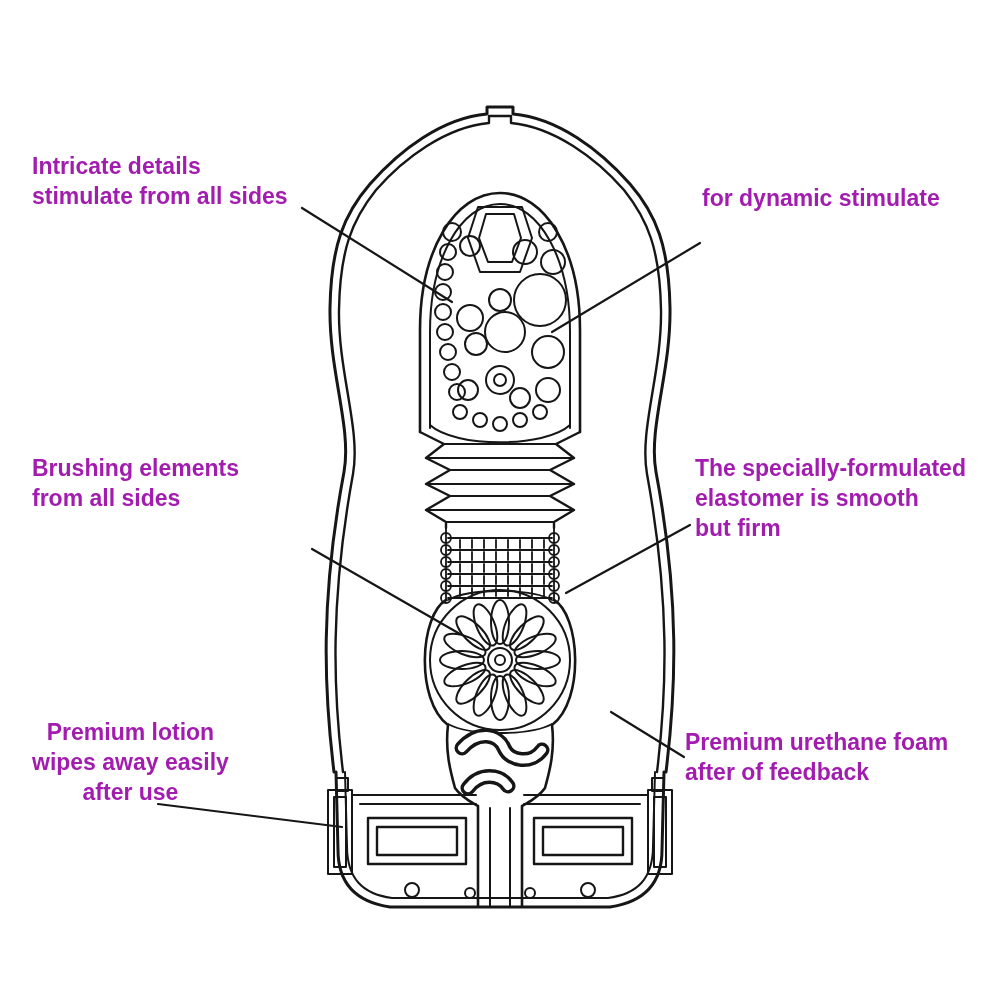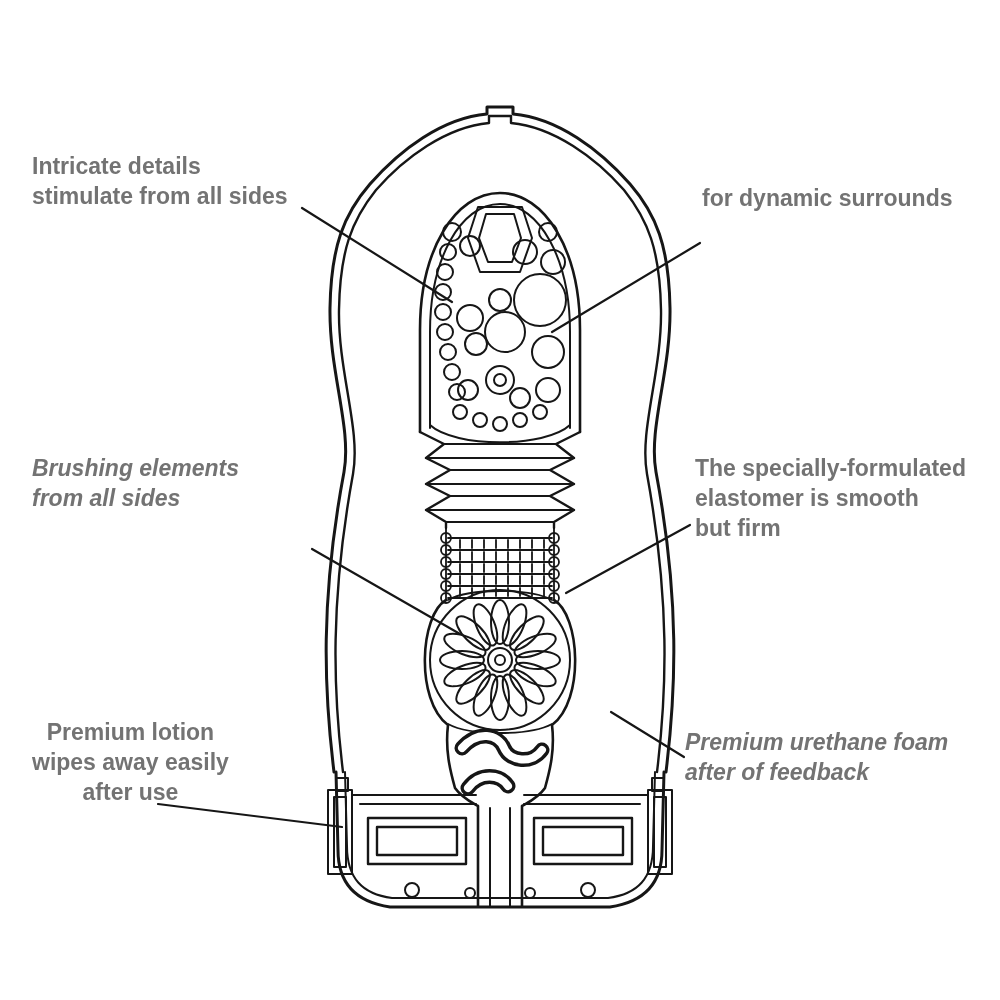--- a/index.html
+++ b/index.html
@@ -3,21 +3,21 @@
 <meta charset="utf-8">
 <style>
   html,body{margin:0;padding:0;}
   body{
     width:1000px;height:1000px;position:relative;background:#ffffff;
     font-family:"Liberation Sans", sans-serif;overflow:hidden;
   }
   svg.diagram{position:absolute;left:0;top:0;}
   .label{
     position:absolute;font-weight:700;font-size:23px;line-height:1.3;
-    color:#737373;white-space:nowrap;
+    color:#a21caf;white-space:nowrap;
   }
   .label span{display:block;}
 </style>
 </head>
 <body>
 
 <svg class="diagram" width="1000" height="1000" viewBox="0 0 1000 1000">
   <g stroke="#161616" fill="none" stroke-linecap="round" stroke-linejoin="round">
 
     <g stroke-width="3">
@@ -171,36 +171,36 @@
     </g>
   </g>
 </svg>
 
 <div class="label" style="left:32px;top:152px;">
   <span>Intricate details</span>
   <span>stimulate from all sides</span>
 </div>
 
 <div class="label" style="left:702px;top:184px;">
-  <span>for dynamic surrounds</span>
-</div>
-
-<div class="label" style="left:32px;top:454px;font-style:italic;">
+  <span>for dynamic stimulate</span>
+</div>
+
+<div class="label" style="left:32px;top:454px;">
   <span>Brushing elements</span>
   <span>from all sides</span>
 </div>
 
 <div class="label" style="left:695px;top:454px;">
   <span>The specially-formulated</span>
   <span>elastomer is smooth</span>
   <span>but firm</span>
 </div>
 
 <div class="label" style="left:32px;top:718px;text-align:center;">
   <span>Premium lotion</span>
   <span>wipes away easily</span>
   <span>after use</span>
 </div>
 
-<div class="label" style="left:685px;top:728px;font-style:italic;">
+<div class="label" style="left:685px;top:728px;">
   <span>Premium urethane foam</span>
   <span>after of feedback</span>
 </div>
 
 </body></html>

